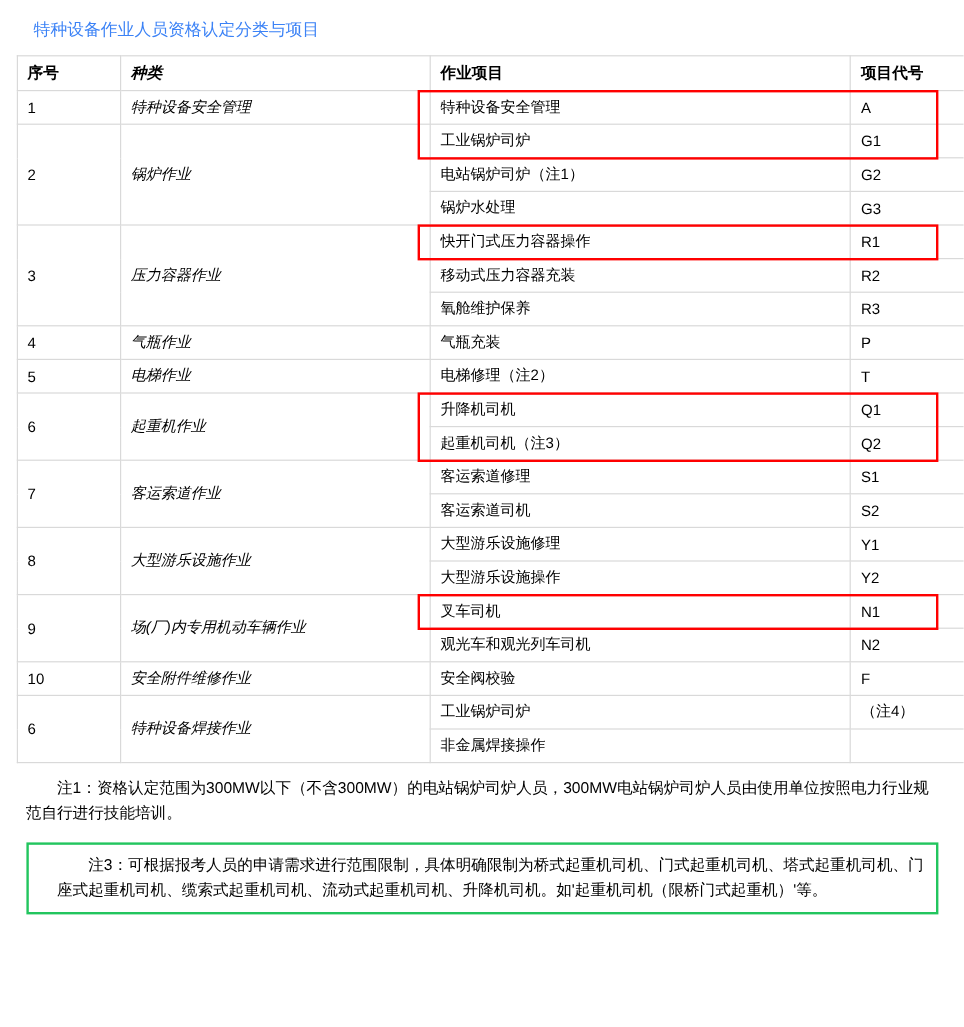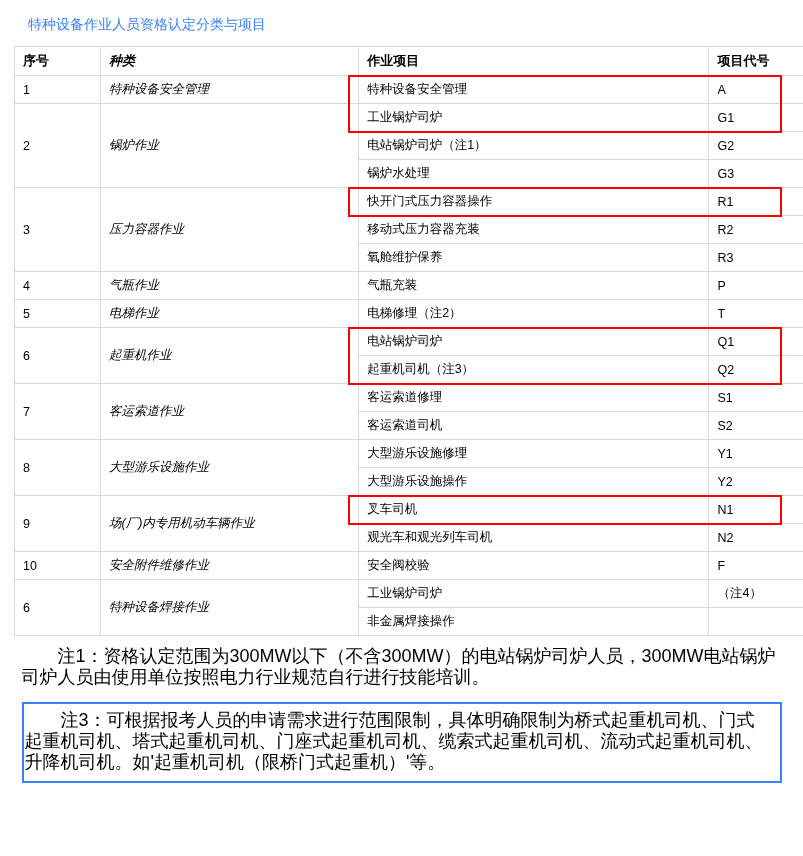--- a/index.html
+++ b/index.html
@@ -58,29 +58,29 @@
     position: absolute;
     border: 2px solid #ff0000;
     pointer-events: none;
     box-sizing: border-box;
   }
   .notes {
     margin: 8px auto 0 auto;
     width: 760px;
   }
   .note {
-    font-size: 18px;
+    font-size: 13px;
     line-height: 21px;
     text-indent: 2em;
     margin: 10px 0 0 0;
     color: #000;
   }
   .note.boxed {
-    border: 2px solid #3b82f6;
-    padding: 6px 8px 8px 1px;
+    border: 2px solid #22c55e;
+    padding: 6px 8px 8px 24px;
     box-sizing: border-box;
     margin-top: 14px;
   }
   .note p { margin: 0; }
 </style>
 </head>
 <body>
 
 <div class="page">
   <div class="doc-title">特种设备作业人员资格认定分类与项目</div>
@@ -137,21 +137,21 @@
         </tr>
         <tr>
           <td class="col-no" rowspan="1">5</td>
           <td class="col-kind" rowspan="1">电梯作业</td>
           <td class="col-item">电梯修理（注2）</td>
           <td class="col-code">T</td>
         </tr>
         <tr>
           <td class="col-no" rowspan="2">6</td>
           <td class="col-kind" rowspan="2">起重机作业</td>
-          <td class="col-item">电站锅炉司炉</td>
+          <td class="col-item">升降机司机</td>
           <td class="col-code">Q1</td>
         </tr>
         <tr>
           <td class="col-item">起重机司机（注3）</td>
           <td class="col-code">Q2</td>
         </tr>
         <tr>
           <td class="col-no" rowspan="2">7</td>
           <td class="col-kind" rowspan="2">客运索道作业</td>
           <td class="col-item">客运索道修理</td>

